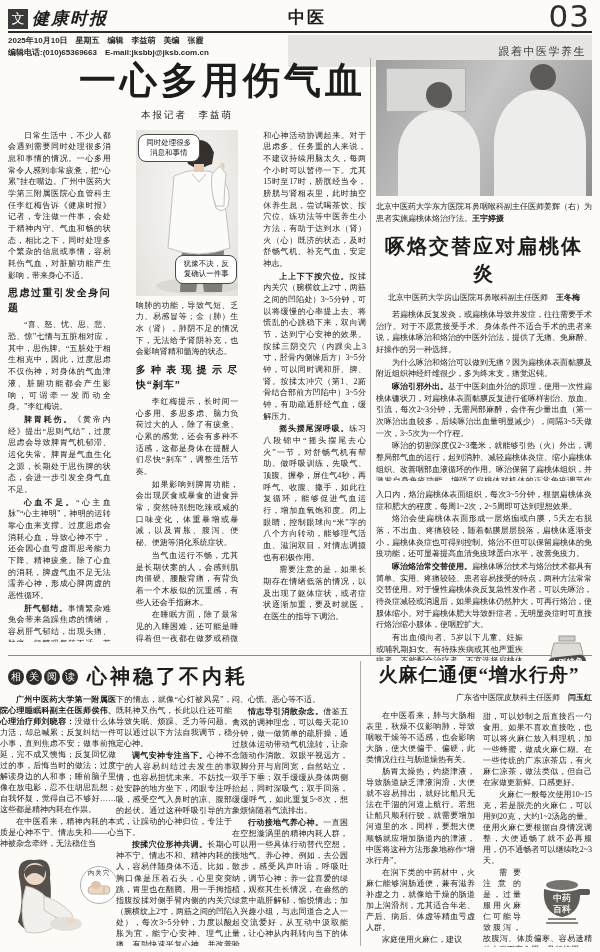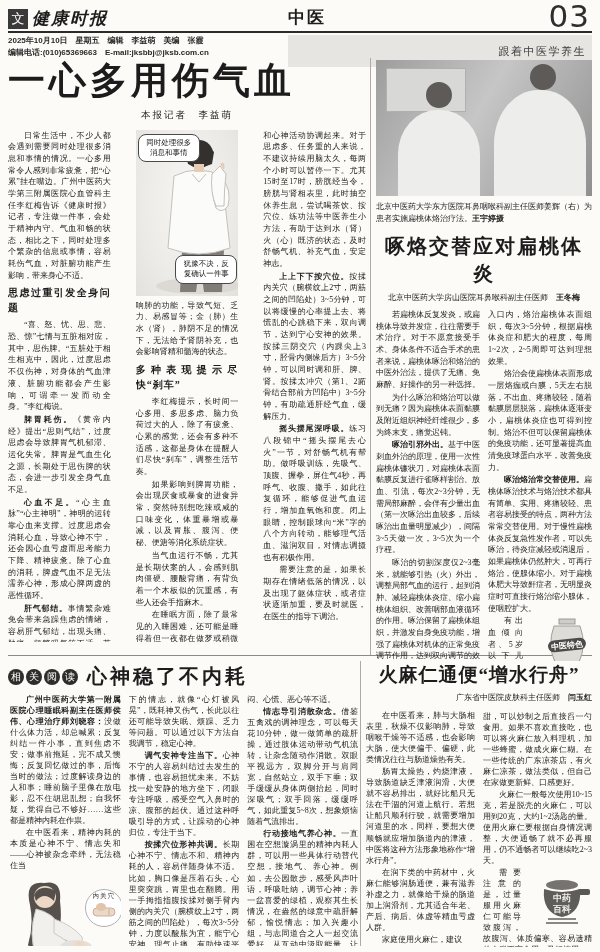--- a/index.html
+++ b/index.html
@@ -18,21 +18,21 @@
             font-family:"DejaVu Sans","Liberation Sans",sans-serif;letter-spacing:1px;}
   .tagline-bar{position:absolute;left:288px;right:8px;top:35px;height:32px;background:#e6e5e2;
                display:flex;align-items:center;justify-content:flex-end;padding-right:6px;
                font-size:11px;color:#3c3c3c;letter-spacing:1.5px;box-sizing:border-box;}
   
   .v-div{position:absolute;left:370px;top:58px;width:1px;height:597px;background:#adaba7;}
   .h-div{position:absolute;left:8px;right:8px;top:655px;height:1px;background:#8c8a86;}
   .v-div2{position:absolute;left:360px;top:661px;width:1px;height:285px;background:#adaba7;}
   
   .main-art{position:absolute;left:8px;top:60px;width:358px;}
-  .main-headline{font-size:37px;font-weight:900;text-align:left;letter-spacing:4px;line-height:1.15;}
+  .main-headline{font-size:37px;font-weight:900;text-align:right;letter-spacing:4px;line-height:1.15;}
   .main-byline{text-align:center;font-size:9.5px;margin-top:6px;letter-spacing:2px;color:#222;}
   .cols{display:flex;gap:25px;margin-top:8px;height:512px;overflow:hidden;}
   .col{flex:1;font-size:8px;line-height:1.46;text-align:justify;overflow:hidden;min-width:0;}
   .p{text-indent:2em;margin:0 0 1px 0;}
   .p.cont{text-indent:0;}
   .lead{font-weight:bold;}
   .sub{font-weight:bold;font-size:10px;margin:5px 0 4px 0;text-indent:0;letter-spacing:1px;}
   
   .illus-man{position:relative;height:166px;margin-bottom:4px;overflow:hidden;
              background:radial-gradient(ellipse at 50% 42%,#f7f6f4 0%,#eceae6 65%,#e3e1dc 100%);}
@@ -49,29 +49,29 @@
   .ph-fig.f1{left:22px;bottom:-6px;width:82px;height:92px;}
   .ph-fig.f2{right:6px;bottom:-6px;width:92px;height:112px;}
   .ph-head{position:absolute;width:26px;height:26px;border-radius:50%;background:#5d5a57;}
   .ph-head.h1{left:50px;top:22px;}
   .ph-head.h2{right:36px;top:4px;}
   .caption{font-size:8px;line-height:1.5;margin-top:5px;text-align:justify;color:#222;}
   .credit{font-weight:bold;}
   .tonsil-headline{font-size:20px;font-weight:900;text-align:center;margin-top:8px;letter-spacing:2px;}
   .tonsil-byline{font-size:8px;text-align:center;margin-top:5px;color:#222;}
   .byline-name{font-weight:bold;}
-  .cols2{display:flex;gap:8px;margin-top:6px;height:352px;overflow:hidden;}
+  .cols2{display:flex;gap:8px;margin-top:6px;height:352px;overflow:hidden;flex-direction:column;}
   .seal-float{float:right;margin:2px 0 1px 3px;}
   
   .rel-head{position:absolute;left:8px;top:663px;width:348px;display:flex;align-items:center;gap:9px;}
   .badge{display:flex;gap:2px;}
   .bc{width:16px;height:16px;border-radius:50%;background:#2e2d2b;color:#fff;font-size:10px;
       display:flex;align-items:center;justify-content:center;}
   .rel-headline{font-size:20px;font-weight:900;letter-spacing:3px;}
-  .rel-cols{position:absolute;left:10px;top:694px;width:348px;height:252px;display:flex;gap:8px;overflow:hidden;}
+  .rel-cols{position:absolute;left:0;top:694px;width:348px;height:252px;display:flex;gap:0;overflow:hidden;justify-content:flex-end;}
   .rel-cols .col{font-size:8px;line-height:1.38;}
   .illus-woman{position:relative;height:92px;margin-top:3px;}
   .inset{position:absolute;right:-2px;top:14px;width:38px;height:38px;border-radius:50%;background:#fff;
          border:1.5px solid #b3b1ad;box-sizing:border-box;text-align:center;z-index:2;}
   .inset-label{font-size:6.5px;color:#333;margin-top:2px;letter-spacing:1px;}
   
   .hemp{position:absolute;left:366px;top:662px;width:226px;}
   .hemp-headline{font-size:19px;font-weight:900;text-align:center;letter-spacing:1px;}
   .hemp-byline{font-size:8px;text-align:right;margin-top:4px;color:#222;}
   .hemp-cols{display:flex;gap:8px;margin-top:6px;height:238px;overflow:hidden;align-items:center;}

